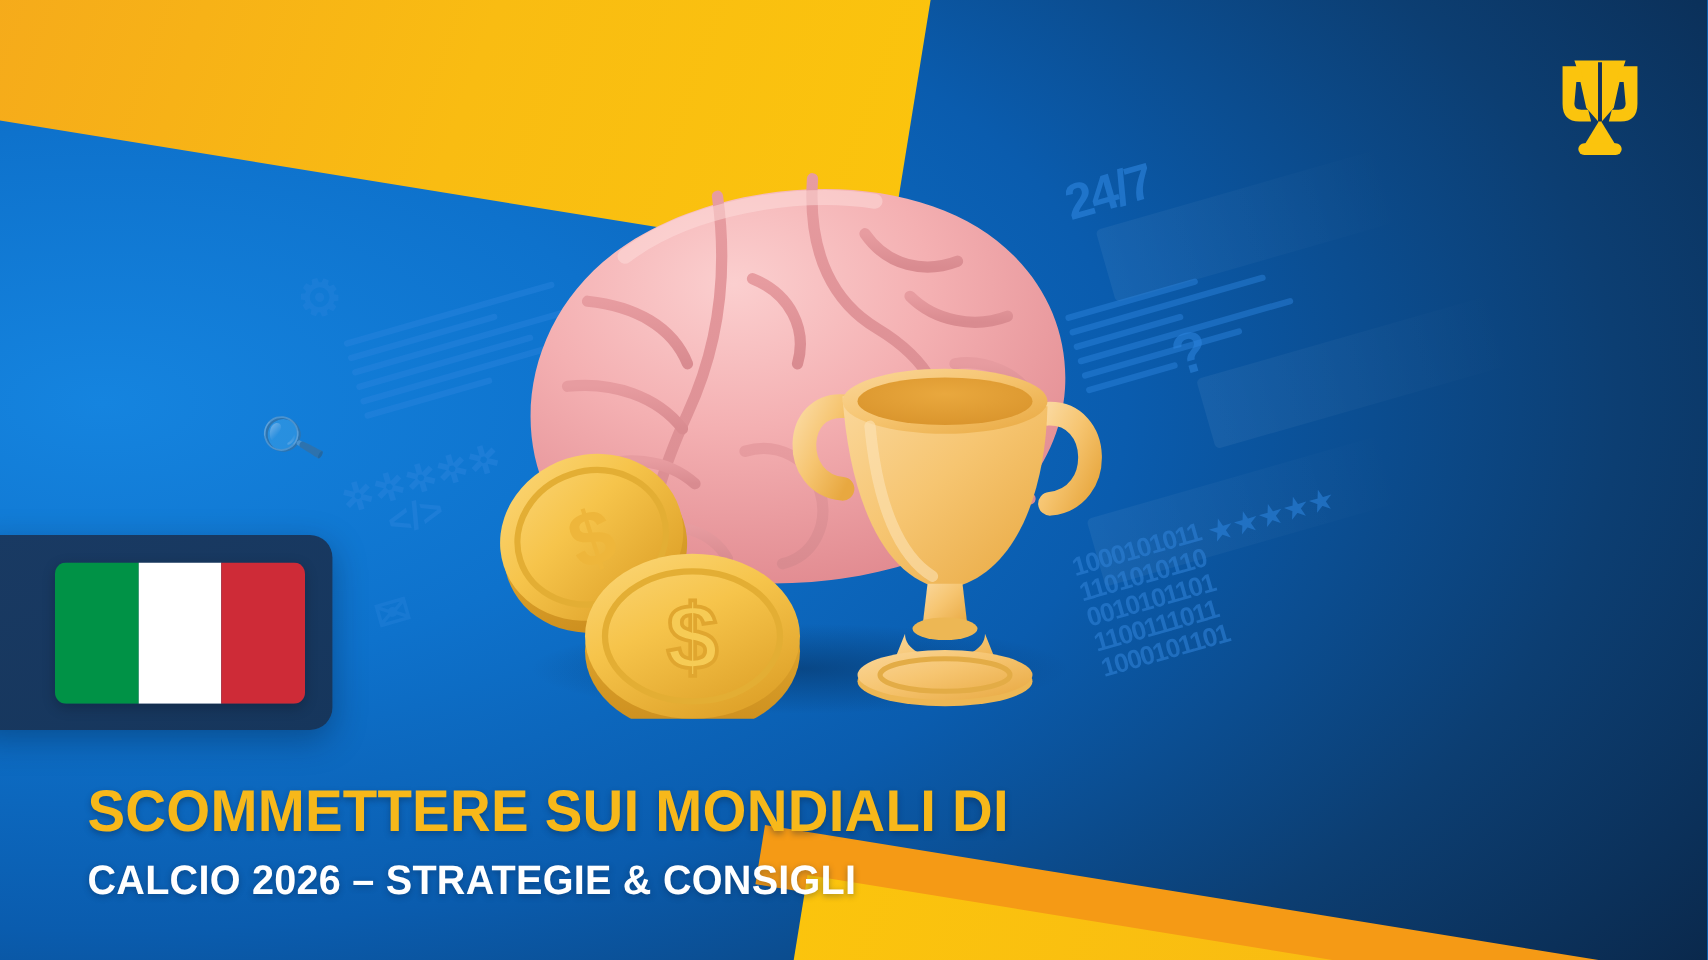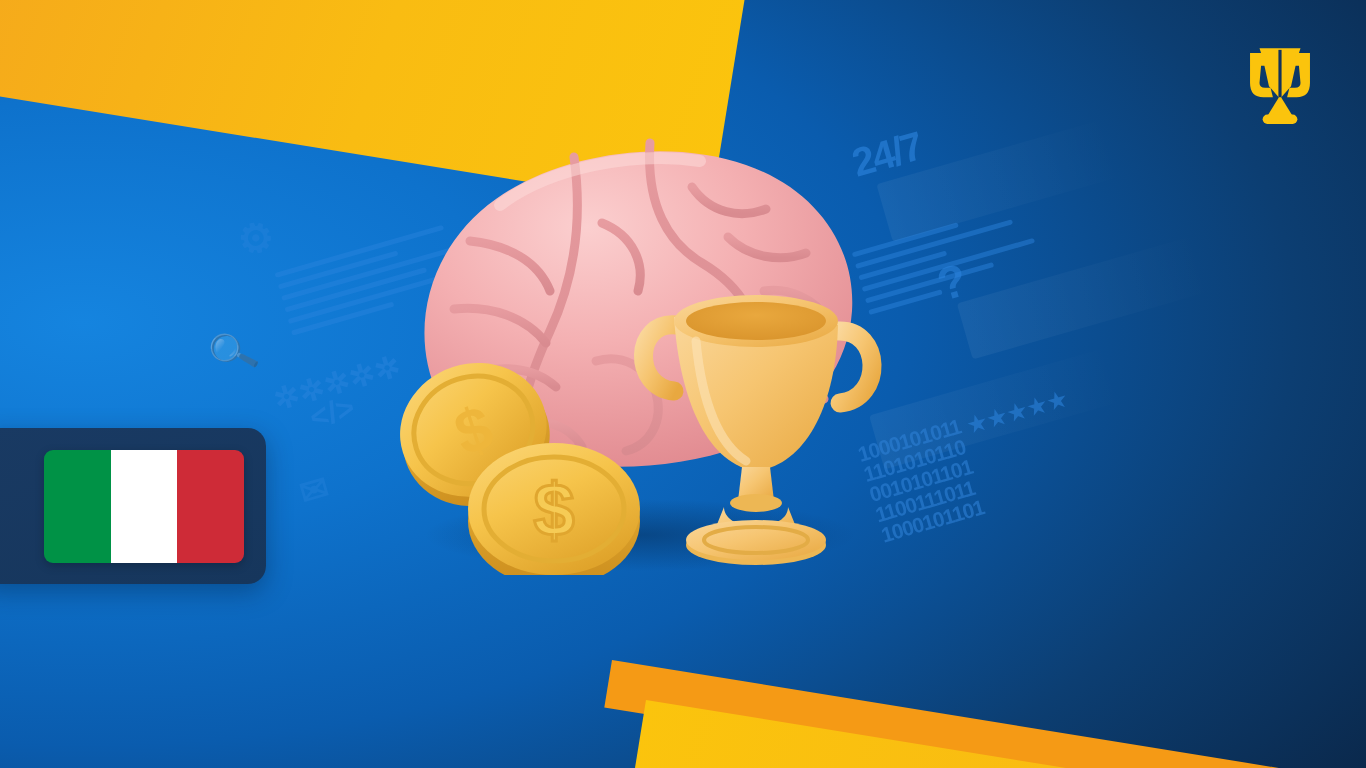--- a/index.html
+++ b/index.html
@@ -285,14 +285,18 @@
 
         <ellipse cx="106" cy="250" rx="70" ry="20" fill="#EDB754"></ellipse>
         <ellipse cx="106" cy="245" rx="70" ry="20" fill="url(#cupG)"></ellipse>
         <ellipse cx="106" cy="245" rx="52" ry="13" fill="none" stroke="#E3AC46" stroke-width="4"></ellipse>
 
         <path d="M46 46 C52 110 70 150 96 166" fill="none" stroke="#FDE6BB" stroke-width="9" stroke-linecap="round" opacity=".55"></path>
       </g>
     </svg>
   </div>
 
+  <div class="titles">
+    <div class="title-main">SCOMMETTERE SUI MONDIALI DI</div>
+    <div class="title-sub">CALCIO 2026 – STRATEGIE &amp; CONSIGLI</div>
+  </div>
 
 </div>
 
 </body></html>

